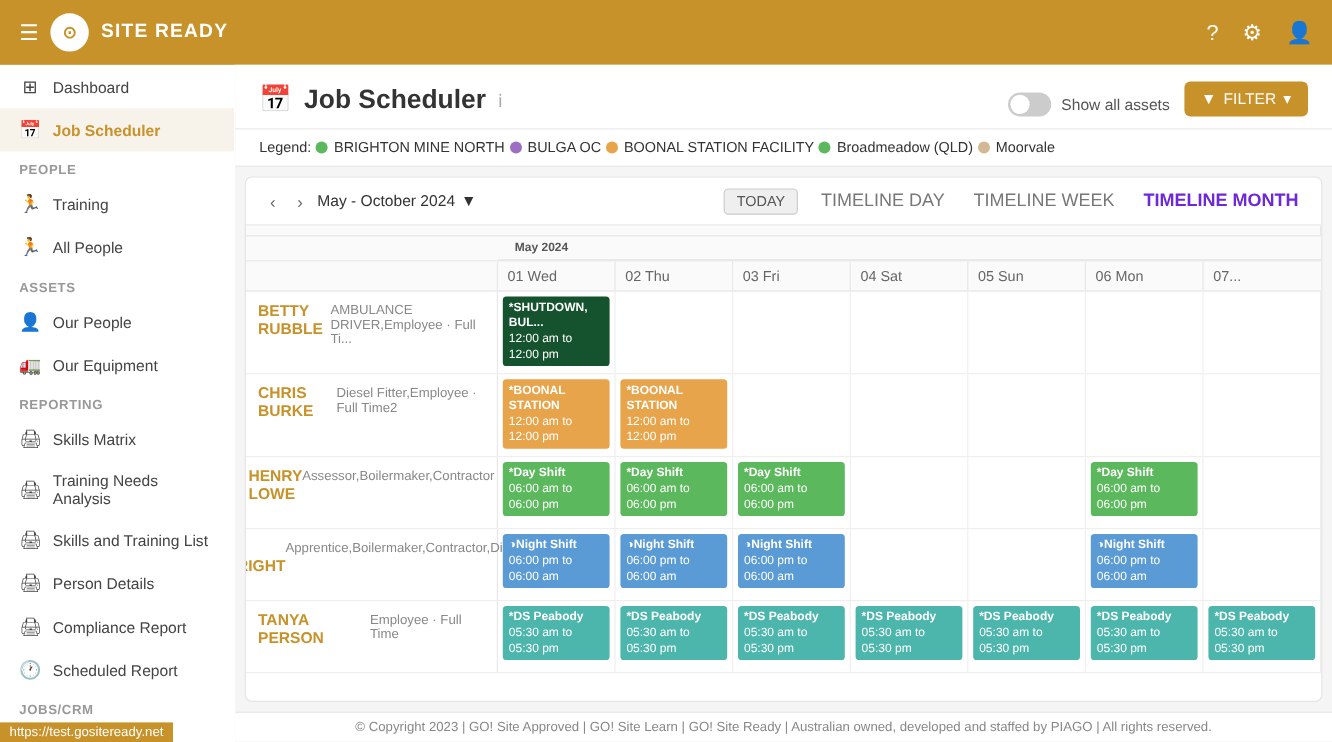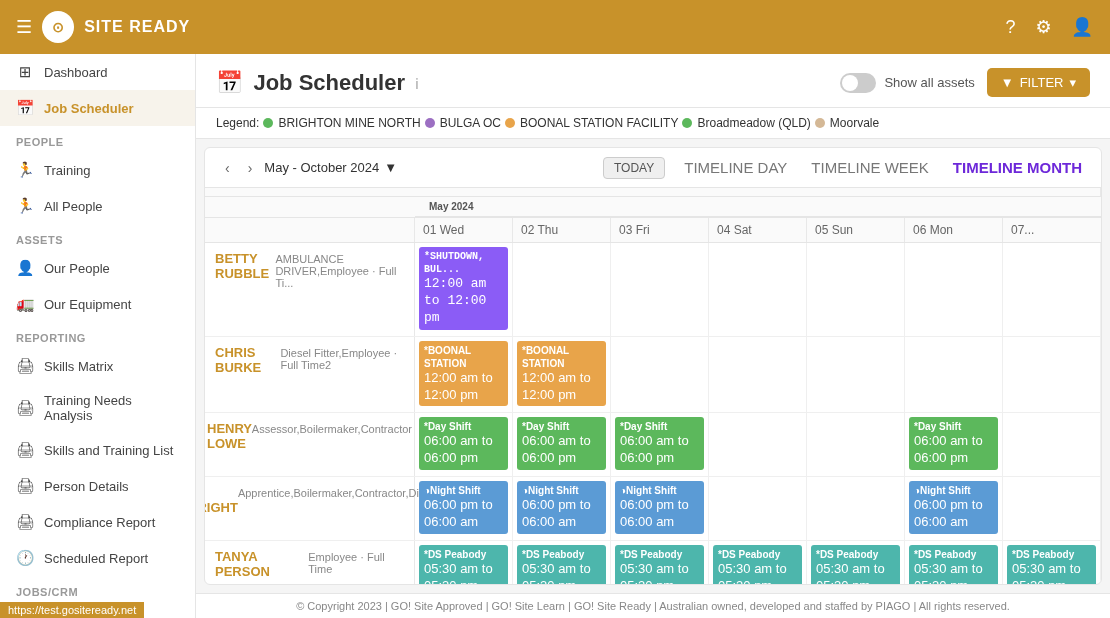--- a/index.html
+++ b/index.html
@@ -91,21 +91,21 @@
       padding: 14px 20px 10px;
       border-bottom: 1px solid #e5e5e5;
       display: flex;
       align-items: center;
       justify-content: space-between;
     }
     .page-title-area { display: flex; align-items: center; gap: 10px; }
     .page-title-icon { font-size: 22px; color: #555; }
     .page-title { font-size: 22px; font-weight: 600; color: #333; }
     .info-icon { font-size: 15px; color: #aaa; cursor: pointer; }
-    .header-actions { display: flex; align-items: center; gap: 12px; }
+    .header-actions { display: flex; align-items: flex-end; gap: 12px; }
     .show-assets-toggle { display: flex; align-items: center; gap: 8px; font-size: 13px; color: #555; }
     .toggle-switch {
       width: 36px; height: 20px; background: #ccc; border-radius: 10px;
       position: relative; cursor: pointer;
     }
     .toggle-switch::after {
       content: ''; position: absolute; left: 2px; top: 2px;
       width: 16px; height: 16px; background: #fff; border-radius: 50%;
     }
     .filter-btn {
@@ -191,23 +191,23 @@
     }
     .event-block {
       border-radius: 3px;
       padding: 3px 5px;
       font-size: 10px;
       line-height: 1.3;
       margin-bottom: 2px;
       font-weight: 600;
     }
     .event-block .event-title { font-weight: 700; }
-    .event-block .event-time { font-weight: 400; font-size: 13px; }
-
-    .ev-purple { background: #8b5cf6; color: #fff; font-family: Liberation Mono, monospace; }
+    .event-block .event-time { font-weight: 400; font-size: 10px; }
+
+    .ev-purple { background: #14532d; color: #fff; }
     .ev-orange { background: #e8a44a; color: #fff; }
     .ev-green { background: #5cb85c; color: #fff; }
     .ev-blue { background: #5b9bd5; color: #fff; }
     .ev-teal { background: #4db6ac; color: #fff; }
 
     
     .footer {
       background: #fff;
       border-top: 1px solid #e5e5e5;
       padding: 6px 20px;

